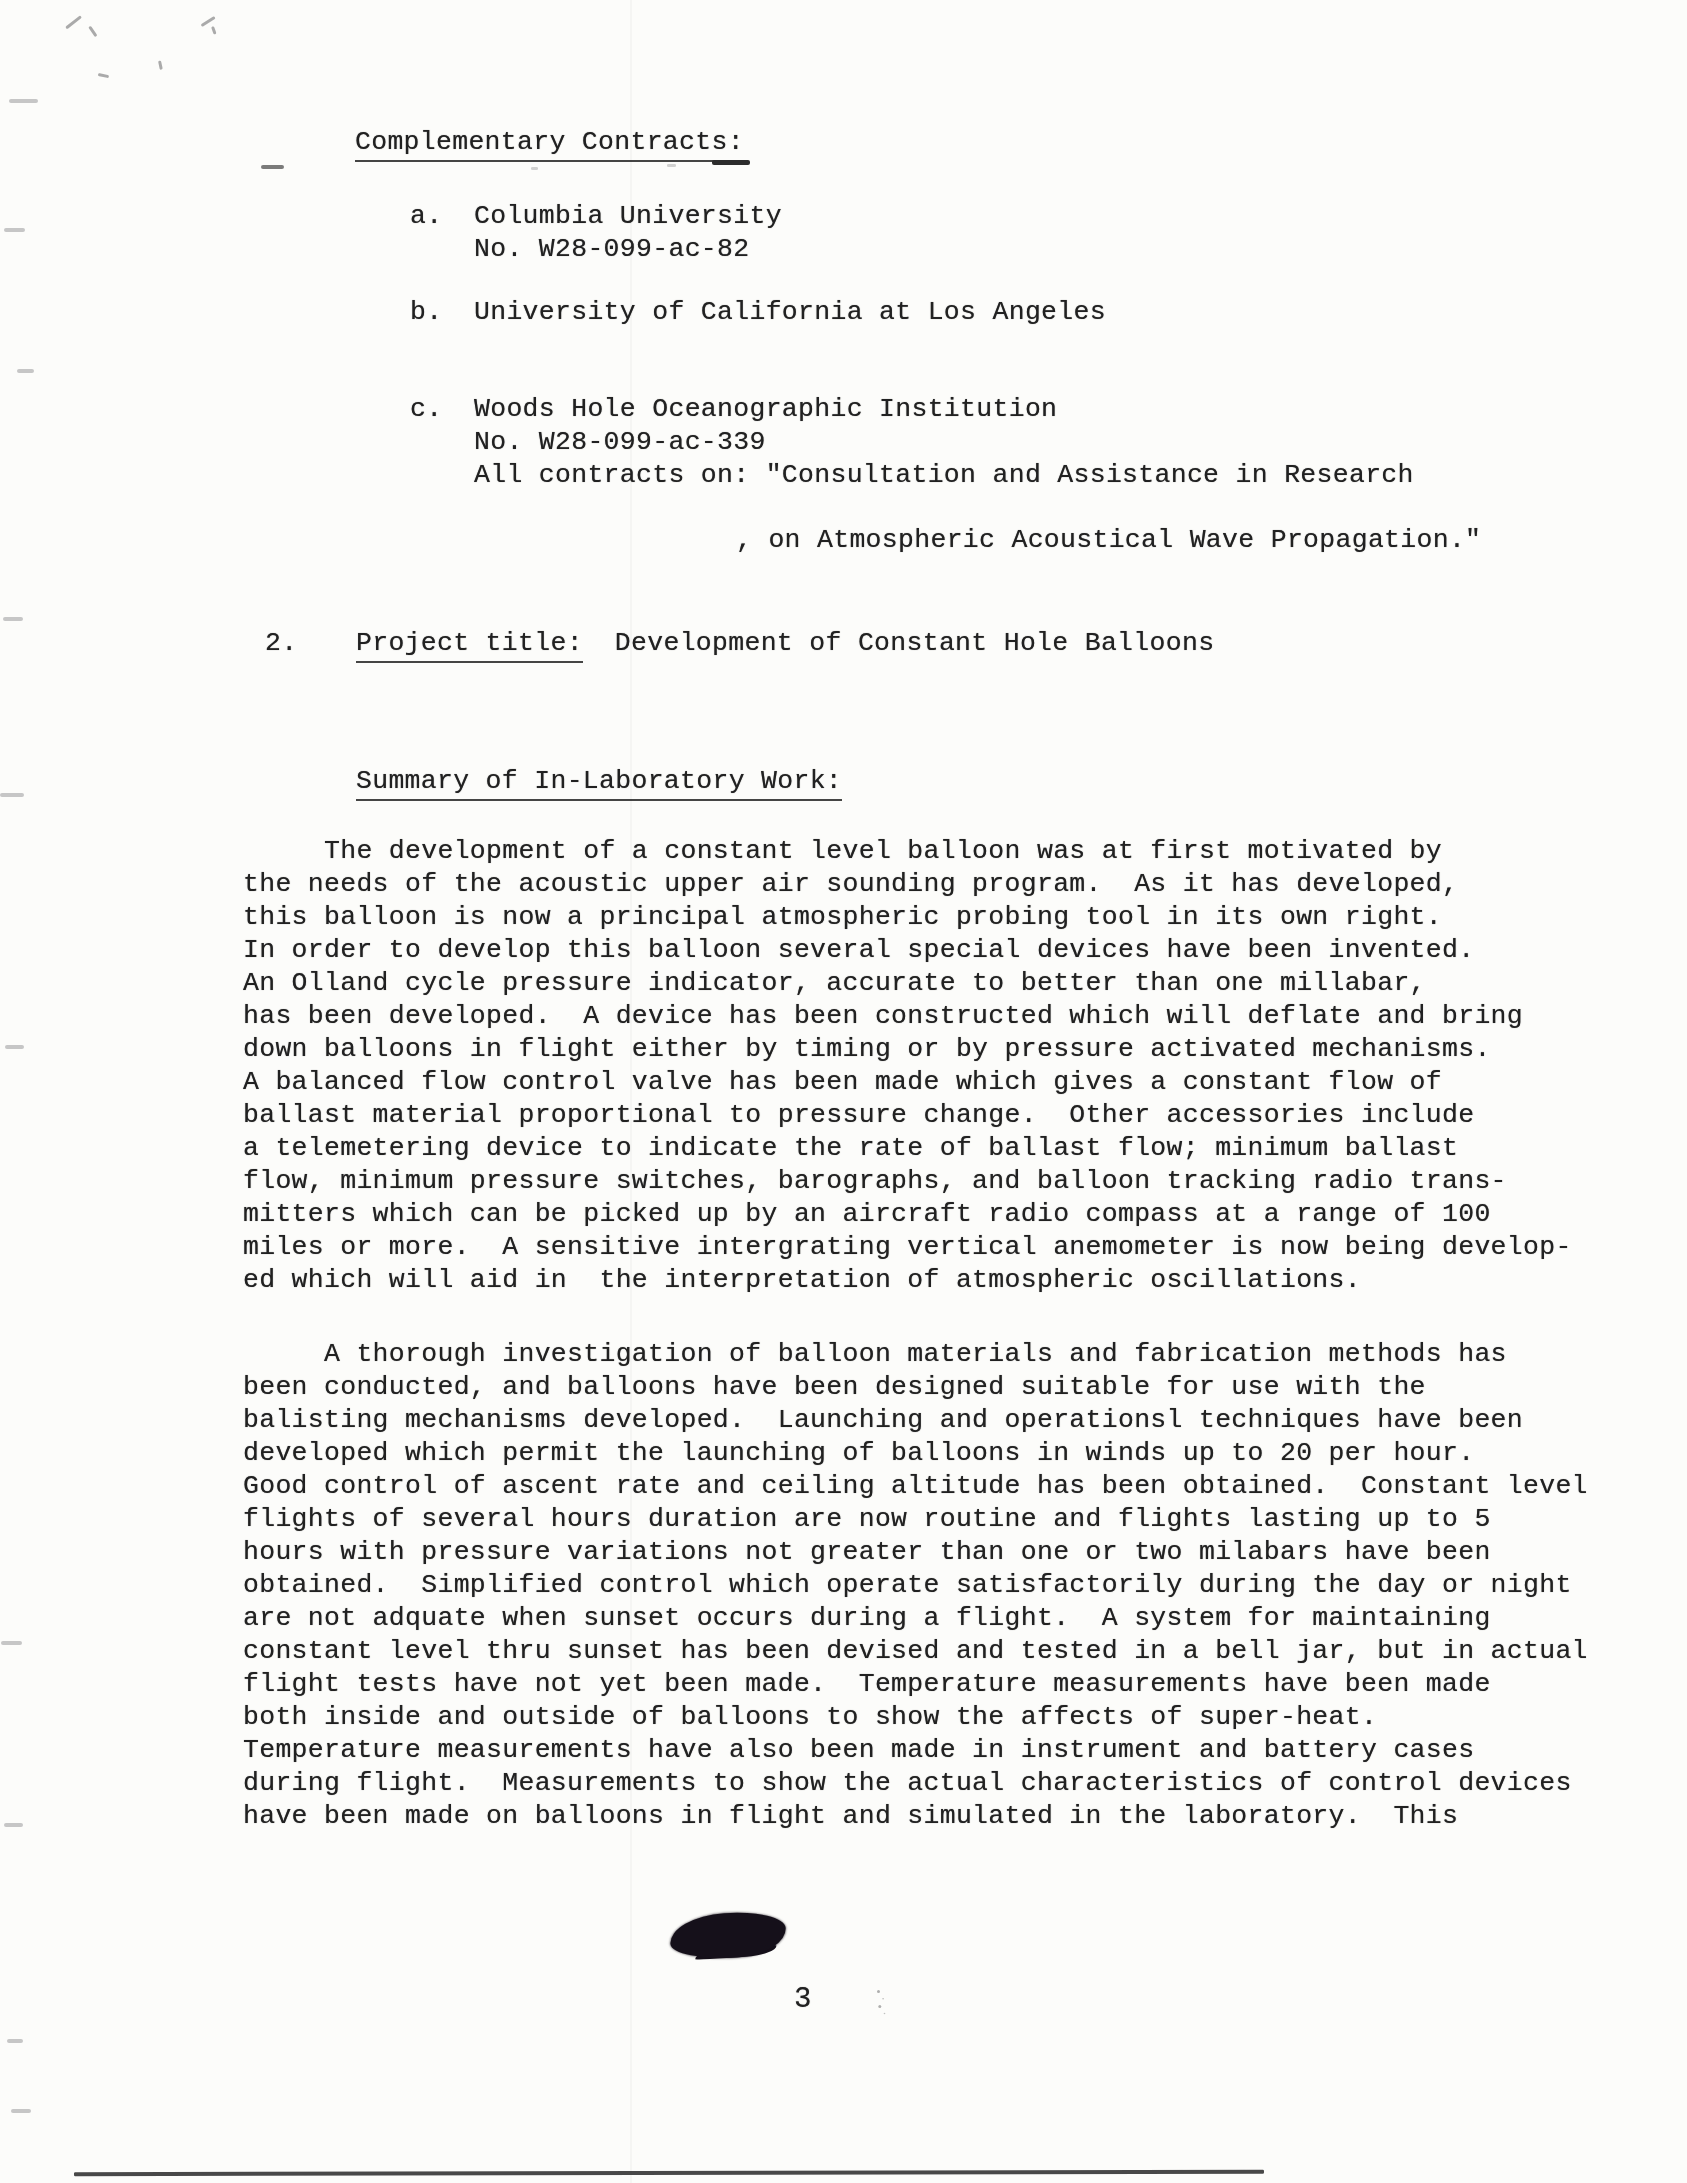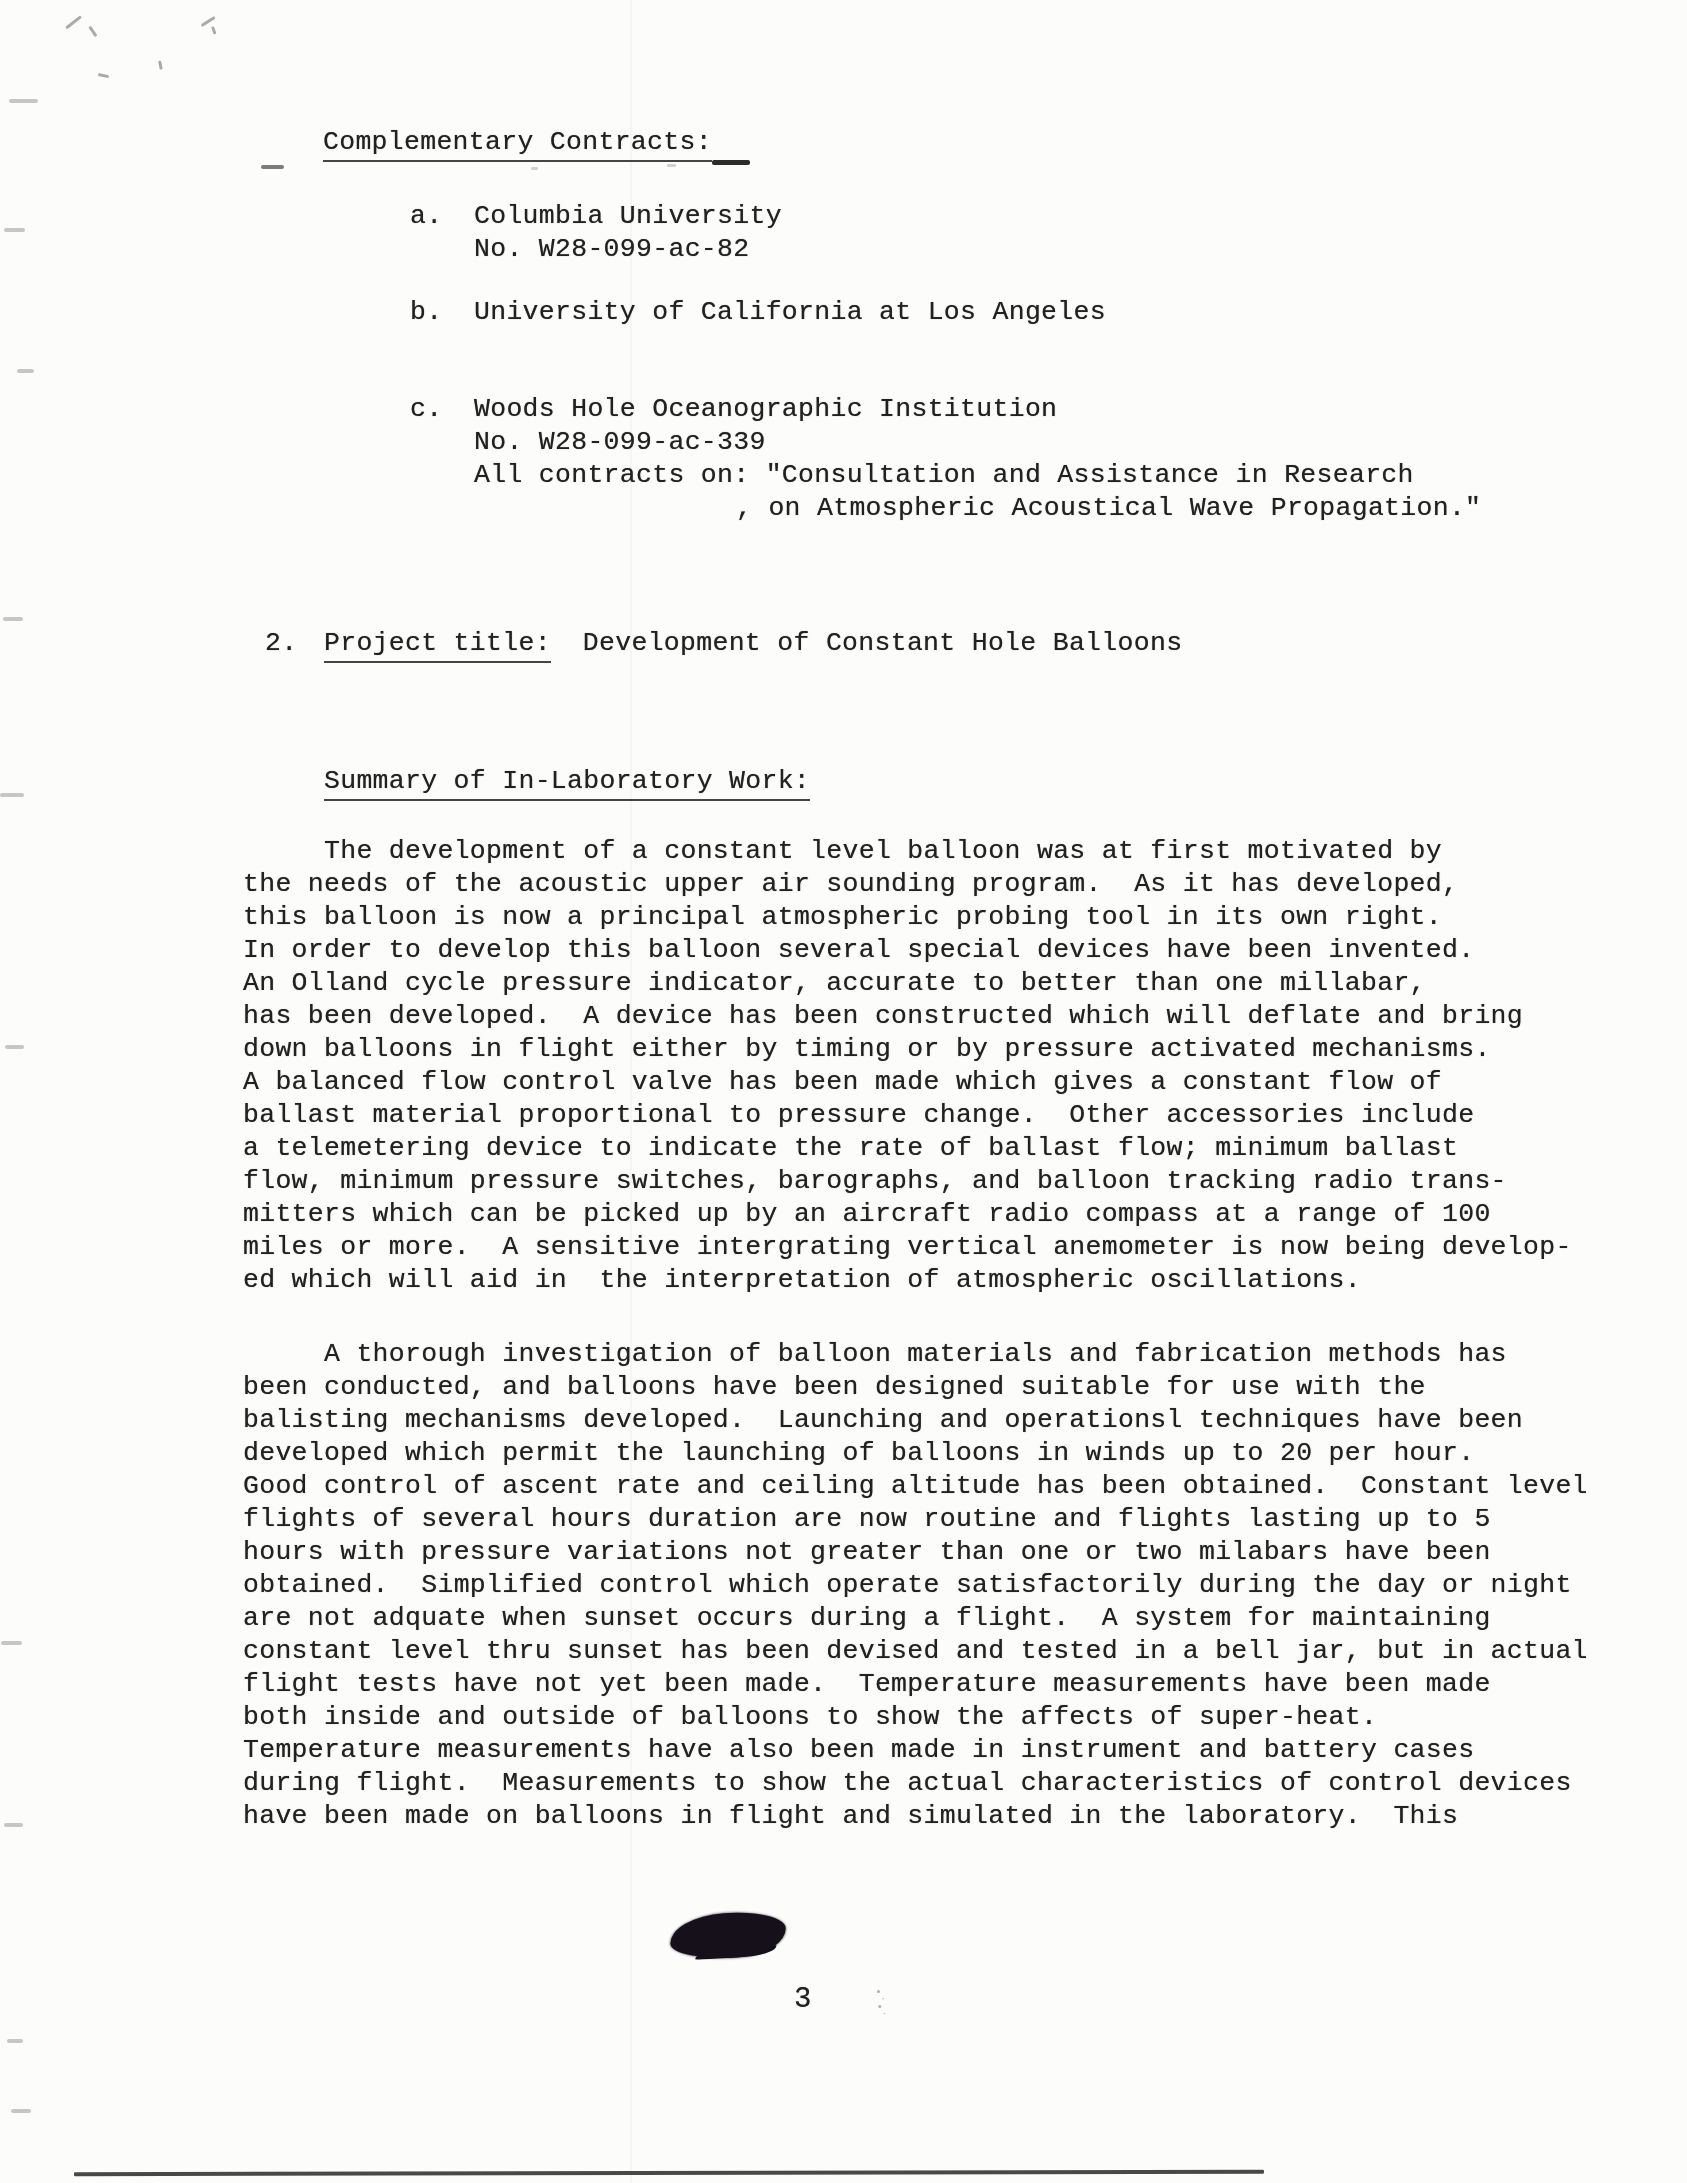--- a/index.html
+++ b/index.html
@@ -2,34 +2,34 @@
 <html style="font-size:10.6px"><head>
 <meta charset="utf-8">
 <style>
   html,body{margin:0;padding:0;background:#9a9a9a;}
   .page{
     position:relative;width:1687px;height:2183px;background:#fcfcfa;overflow:hidden;
     font-family:"Liberation Mono","DejaVu Sans Mono",monospace;color:#212121;
   }
   .tw{font-size:26.5px;line-height:33px;text-shadow:0 0 0.9px rgba(25,25,25,.6);letter-spacing:0.3px;}
   .pre{white-space:pre;}
-  .u{border-bottom:2.6px solid rgba(28,28,28,.82);padding-bottom:2.6px;}
+  .u{border-bottom:2.6px solid rgba(28,28,28,.82);padding-bottom:2.6px;margin-left:32px;}
   .abs{position:absolute;}
 
   .heading{left:323px;top:126px;}
   .heading-dash-left{left:261px;top:165px;width:22.5px;height:4px;background:#5a5a5a;border-radius:2px;opacity:.8;}
   .heading-dash-right{left:712px;top:160px;width:38px;height:4.6px;background:#2c2c2c;border-radius:2px;}
 
   .list-item{display:flex;}
   .item-label{width:64px;flex:0 0 64px;}
   .item-a{left:410px;top:200px;}
   .item-b{left:410px;top:296px;}
   .item-c{left:410px;top:393px;}
   .line{height:33px;}
-  .line.indent{padding-left:262px;}
+  .line.indent{padding-left:262px;margin-top:32px;}
 
   .section-number{left:265px;top:627px;}
   .row-title{left:324px;top:627px;}
   .row-scientist{left:324px;top:696px;}
   .row-summary{left:324px;top:765px;}
   .val{padding-left:32px;}
 
   .para1{left:243px;top:835px;}
   .para2{left:243px;top:1338px;}
 

